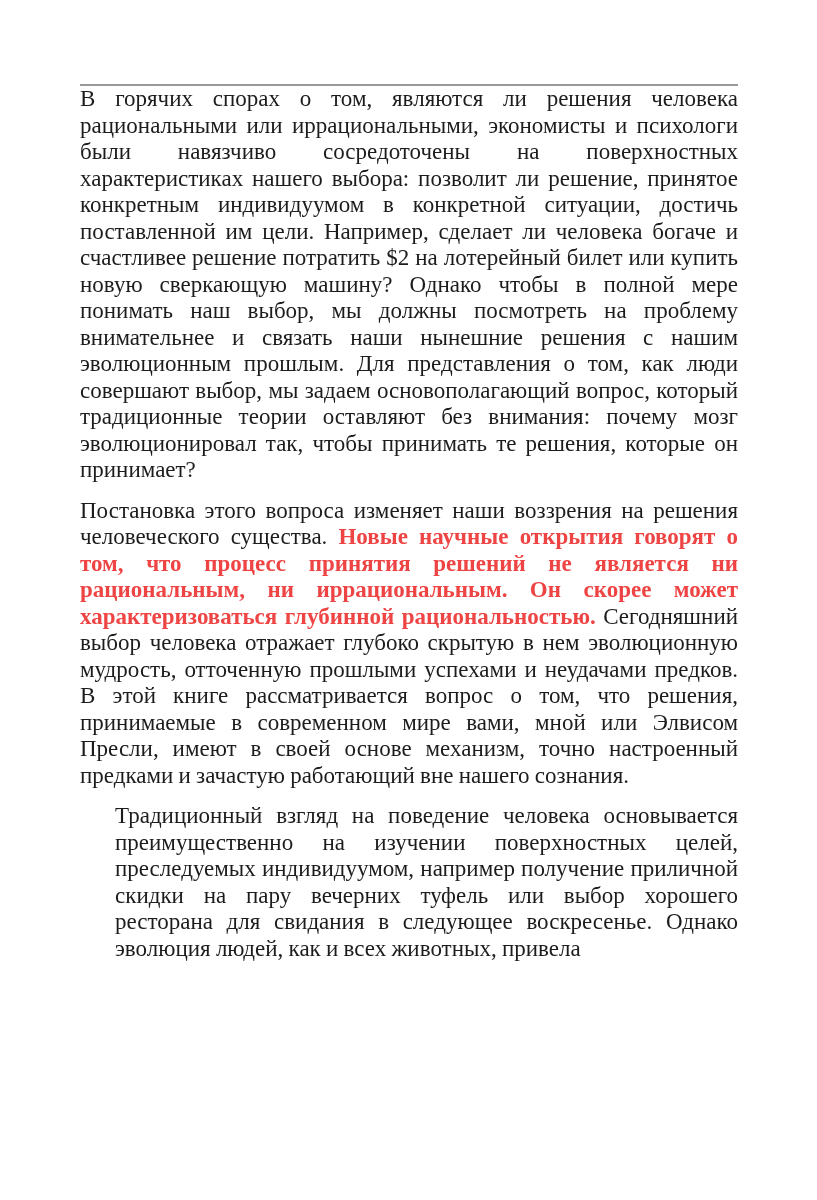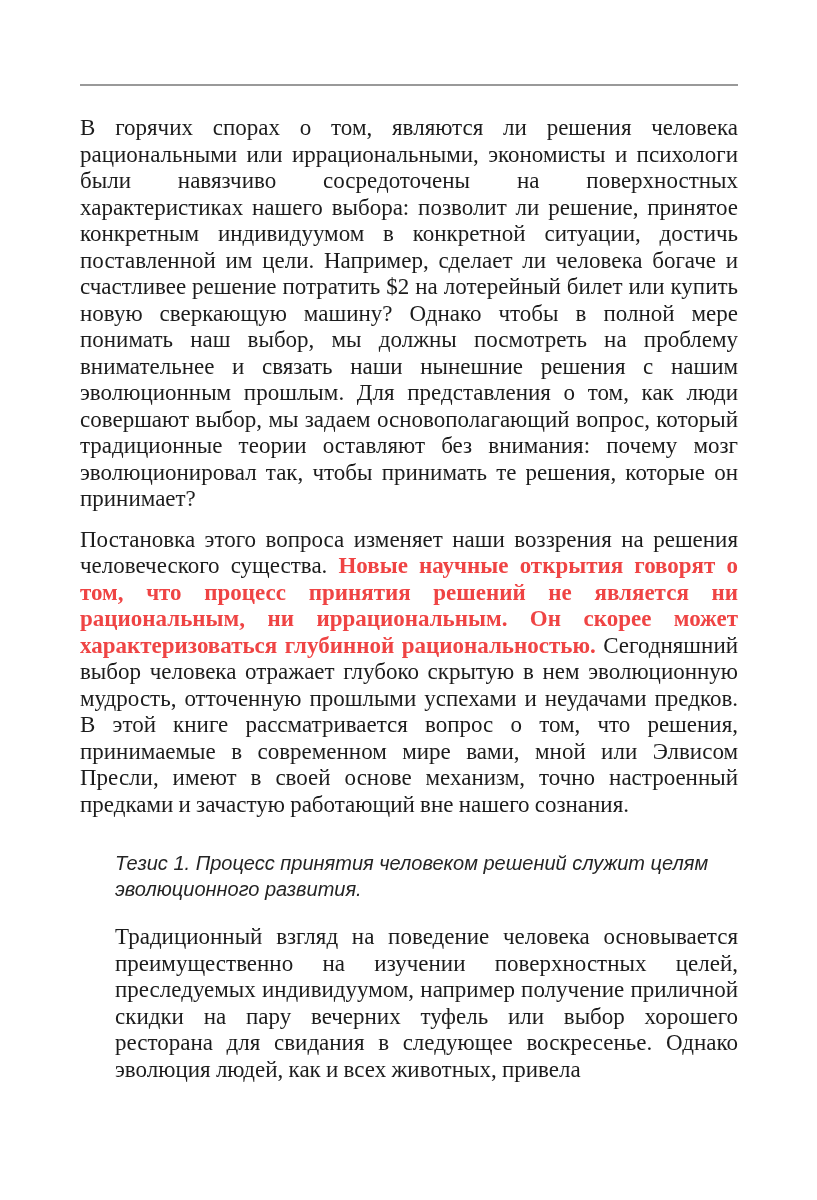--- a/index.html
+++ b/index.html
@@ -39,21 +39,20 @@
     font-size: 23px;
     color: #151515;
     line-height: 1;
   }
   .header-rule {
     height: 2px;
     background: #999999;
     width: 100%;
   }
   .content {
-    margin-top: 29px;
   }
   .content p {
     margin: 0 0 14px 0;
   }
   .body, .body-indent {
     font-family: "Liberation Serif", serif;
     font-size: 23px;
     line-height: 26.5px;
     text-align: justify;
     color: #1c1c1c;
@@ -81,17 +80,16 @@
 <body>
 
 <div class="page">
 
 
   <div class="header-rule"></div>
 
   <div class="content">
       <p class="body"><span>В горячих спорах о том, являются ли решения человека рациональными или иррациональными, экономисты и психологи были навязчиво сосредоточены на поверхностных характеристиках нашего выбора: позволит ли решение, принятое конкретным индивидуумом в конкретной ситуации, достичь поставленной им цели. Например, сделает ли человека богаче и счастливее решение потратить $2 на лотерейный билет или купить новую сверкающую машину? Однако чтобы в полной мере понимать наш выбор, мы должны посмотреть на проблему внимательнее и связать наши нынешние решения с нашим эволюционным прошлым. Для представления о том, как люди совершают выбор, мы задаем основополагающий вопрос, который традиционные теории оставляют без внимания: почему мозг эволюционировал так, чтобы принимать те решения, которые он принимает?</span></p>
       <p class="body"><span>Постановка этого вопроса изменяет наши воззрения на решения человеческого существа. </span><span class="bold">Новые научные открытия говорят о том, что процесс принятия решений не является ни рациональным, ни иррациональным. Он скорее может характеризоваться глубинной рациональностью.</span><span> Сегодняшний выбор человека отражает глубоко скрытую в нем эволюционную мудрость, отточенную прошлыми успехами и неудачами предков. В этой книге рассматривается вопрос о том, что решения, принимаемые в современном мире вами, мной или Элвисом Пресли, имеют в своей основе механизм, точно настроенный предками и зачастую работающий вне нашего сознания.</span></p>
-      <p class="thesis"><span>Тезис 1. Процесс принятия человеком решений служит целям эволюционного развития.</span></p>
       <p class="body-indent"><span>Традиционный взгляд на поведение человека основывается преимущественно на изучении поверхностных целей, преследуемых индивидуумом, например получение приличной скидки на пару вечерних туфель или выбор хорошего ресторана для свидания в следующее воскресенье. Однако эволюция людей, как и всех животных, привела</span></p>
     </div>
 
 </div>
 
 </body></html>

